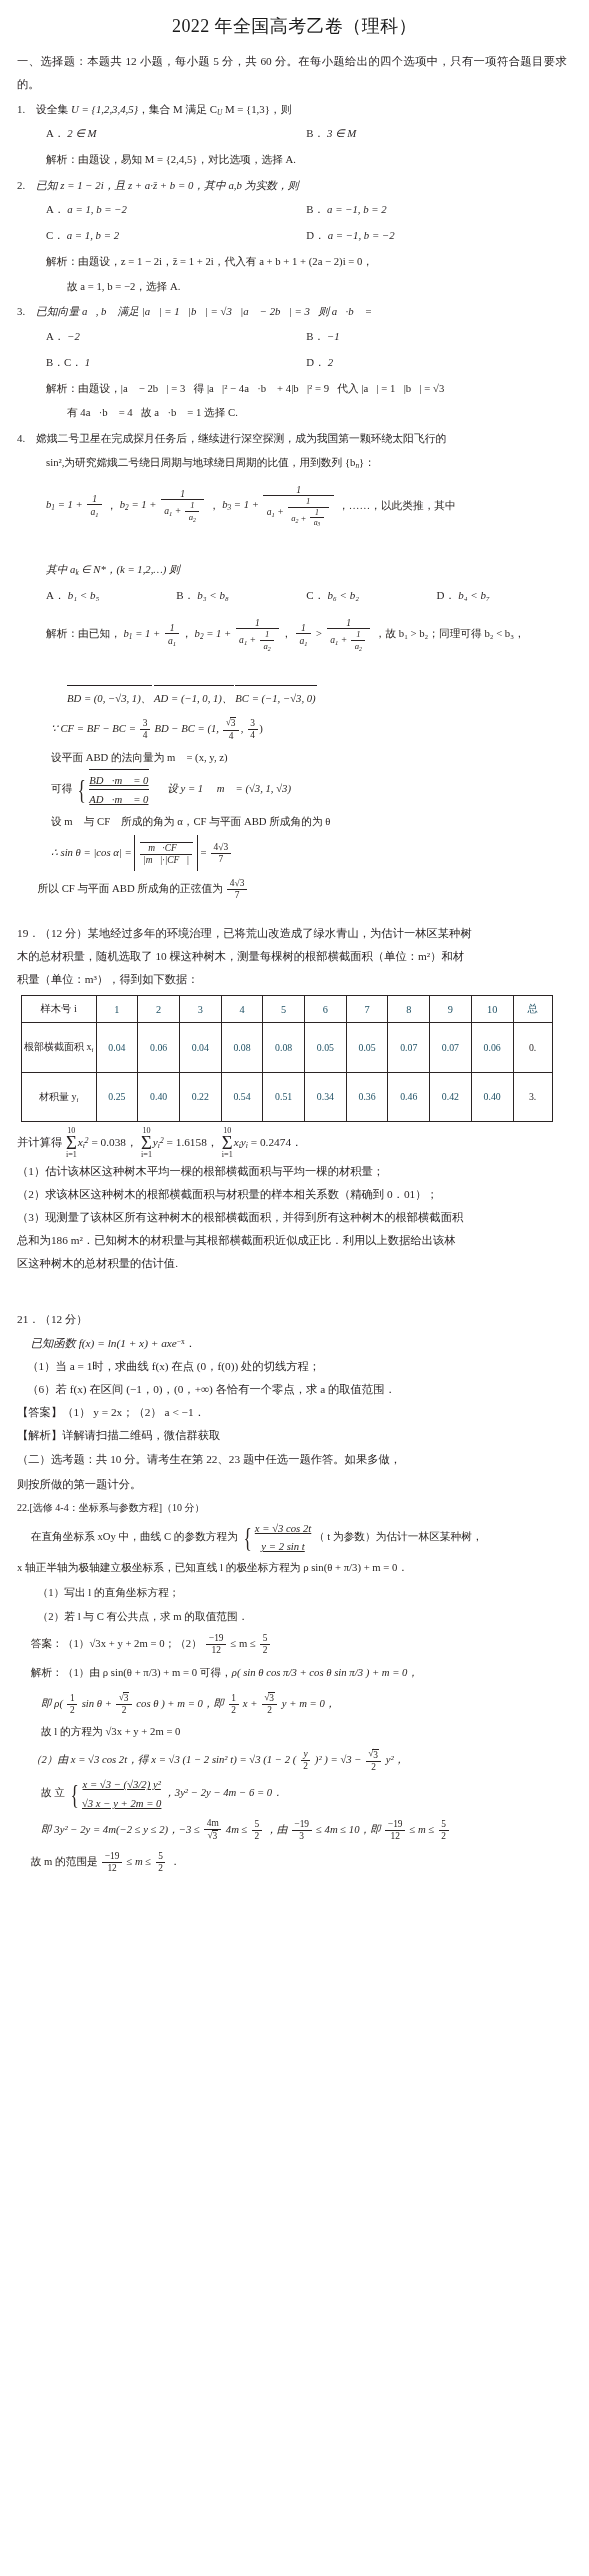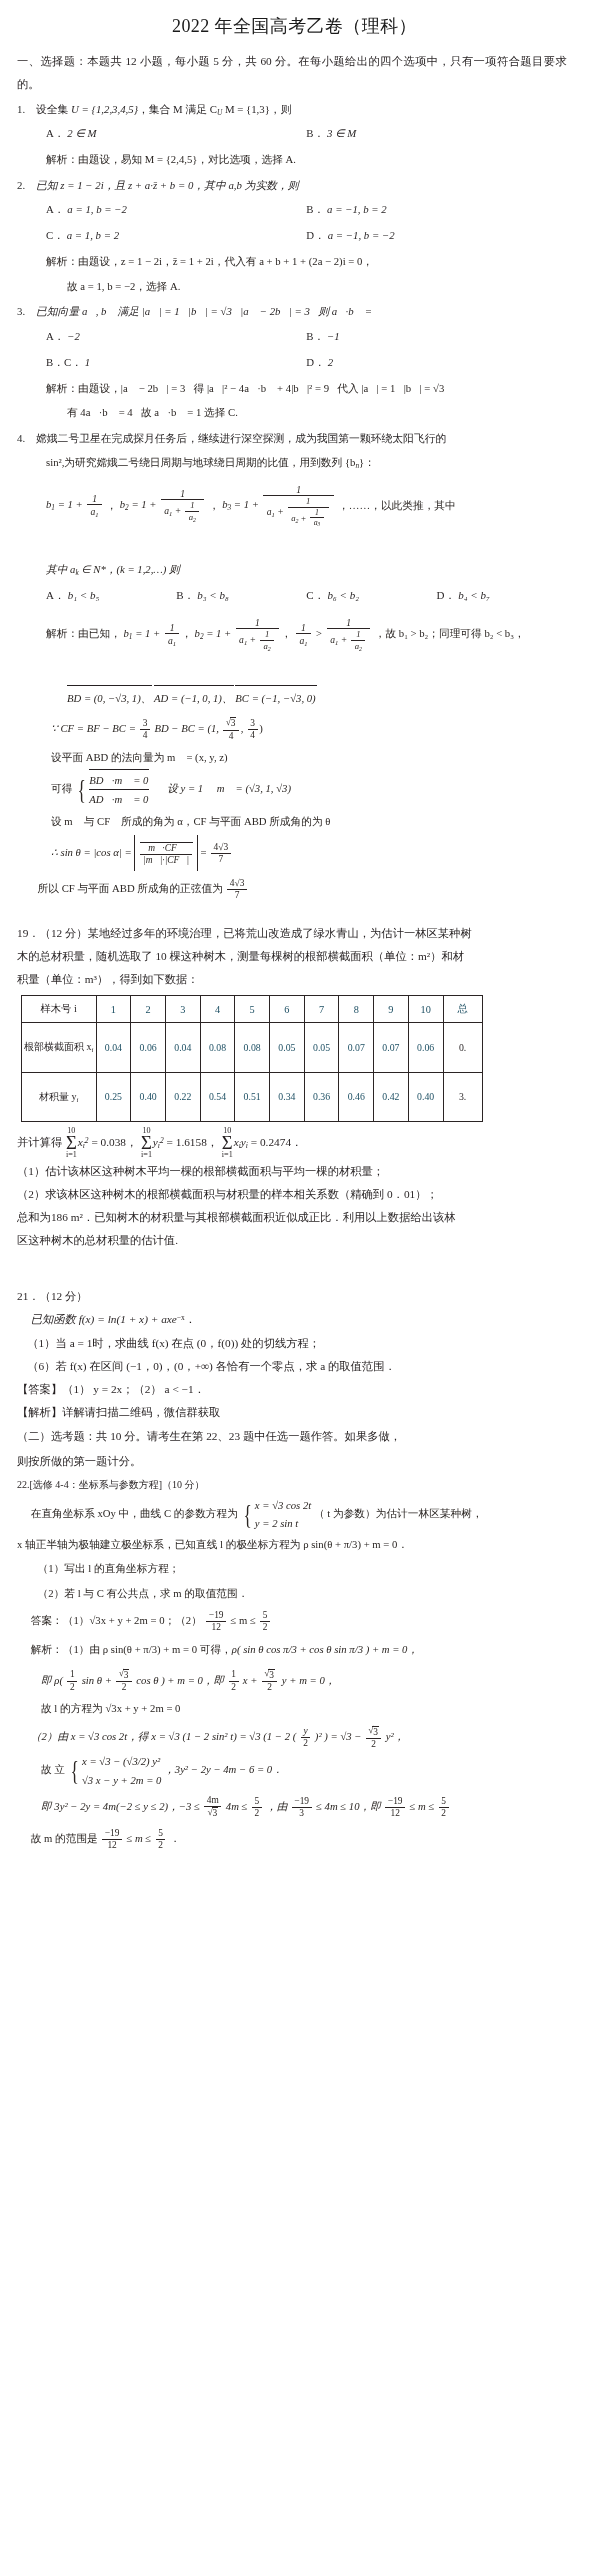--- a/index.html
+++ b/index.html
@@ -93,33 +93,33 @@
   .sqrt::before{content:"\221A";position:absolute;left:-.02em;top:-.06em;}
   .sqrt>.rad{border-top:0.9px solid #2b2424;padding:0 0.9px;display:inline-block;}
   .bigabs{display:inline-block;border-left:1px solid #2b2424;border-right:1px solid #2b2424;padding:0 3.4px;vertical-align:middle;}
   .brace{
     display:inline-flex;align-items:center;vertical-align:middle;
   }
   .brace .bar{
     font-size:2.6em;line-height:.62;font-weight:300;margin-right:0.9px;
     transform:scaleX(.62);display:inline-block;
   }
-  .brace .rows{display:inline-block;text-align:left;line-height:1.75;}
+  .brace .rows{display:inline-block;text-align:center;line-height:1.75;text-decoration:underline;}
   .sum{
     display:inline-block;vertical-align:middle;text-align:center;
     font-size:.72em;line-height:1.02;margin:0 0.9px;
   }
   .sum .top{display:block;}
   .sum .sig{display:block;font-size:2.3em;line-height:.82;}
   .sum .bot{display:block;}
   
   .tbl-wrap{padding:3.4px 6.9px 0 20.6px;}
   table.data{
     border-collapse:collapse;
-    width:462px;
+    width:532px;
     font-size:9.8px;
     color:#1d4f63;
     table-layout:fixed;
   }
   table.data td,table.data th{
     border:0.9px solid #2b2424;
     text-align:center;
     vertical-align:middle;
     padding:1.7px 0;
     font-weight:normal;
@@ -361,20 +361,21 @@
 
   <div class="blk" style="padding-top:5.2px">
     <div class="para tight" style="line-height:2.6">
       <span>并计算得 </span>
       <span class="sum"><span class="top">10</span><span class="sig">Σ</span><span class="bot">i=1</span></span><span class="mi">x<sub>i</sub><sup>2</sup></span> <span>= 0.038，</span>
       <span class="sum"><span class="top">10</span><span class="sig">Σ</span><span class="bot">i=1</span></span><span class="mi">y<sub>i</sub><sup>2</sup></span> <span>= 1.6158，</span>
       <span class="sum"><span class="top">10</span><span class="sig">Σ</span><span class="bot">i=1</span></span><span class="mi">x<sub>i</sub>y<sub>i</sub></span> <span>= 0.2474．</span>
     </div>
     <div class="para tight">（1）估计该林区这种树木平均一棵的根部横截面积与平均一棵的材积量；</div>
     <div class="para tight">（2）求该林区这种树木的根部横截面积与材积量的样本相关系数（精确到 0．01）；</div>
+    <div class="para tight">（3）现测量了该林区所有这种树木的根部横截面积，并得到所有这种树木的根部横截面积</div>
     <div class="para tight">总和为186 m²．已知树木的材积量与其根部横截面积近似成正比．利用以上数据给出该林</div>
     <div class="para tight">区这种树木的总材积量的估计值.</div>
   </div>
 
   <div class="gap-lg"></div>
 
   <div class="blk">
     <div class="para tight">
       <span>21．</span><span>（12 分）</span>
     </div>

